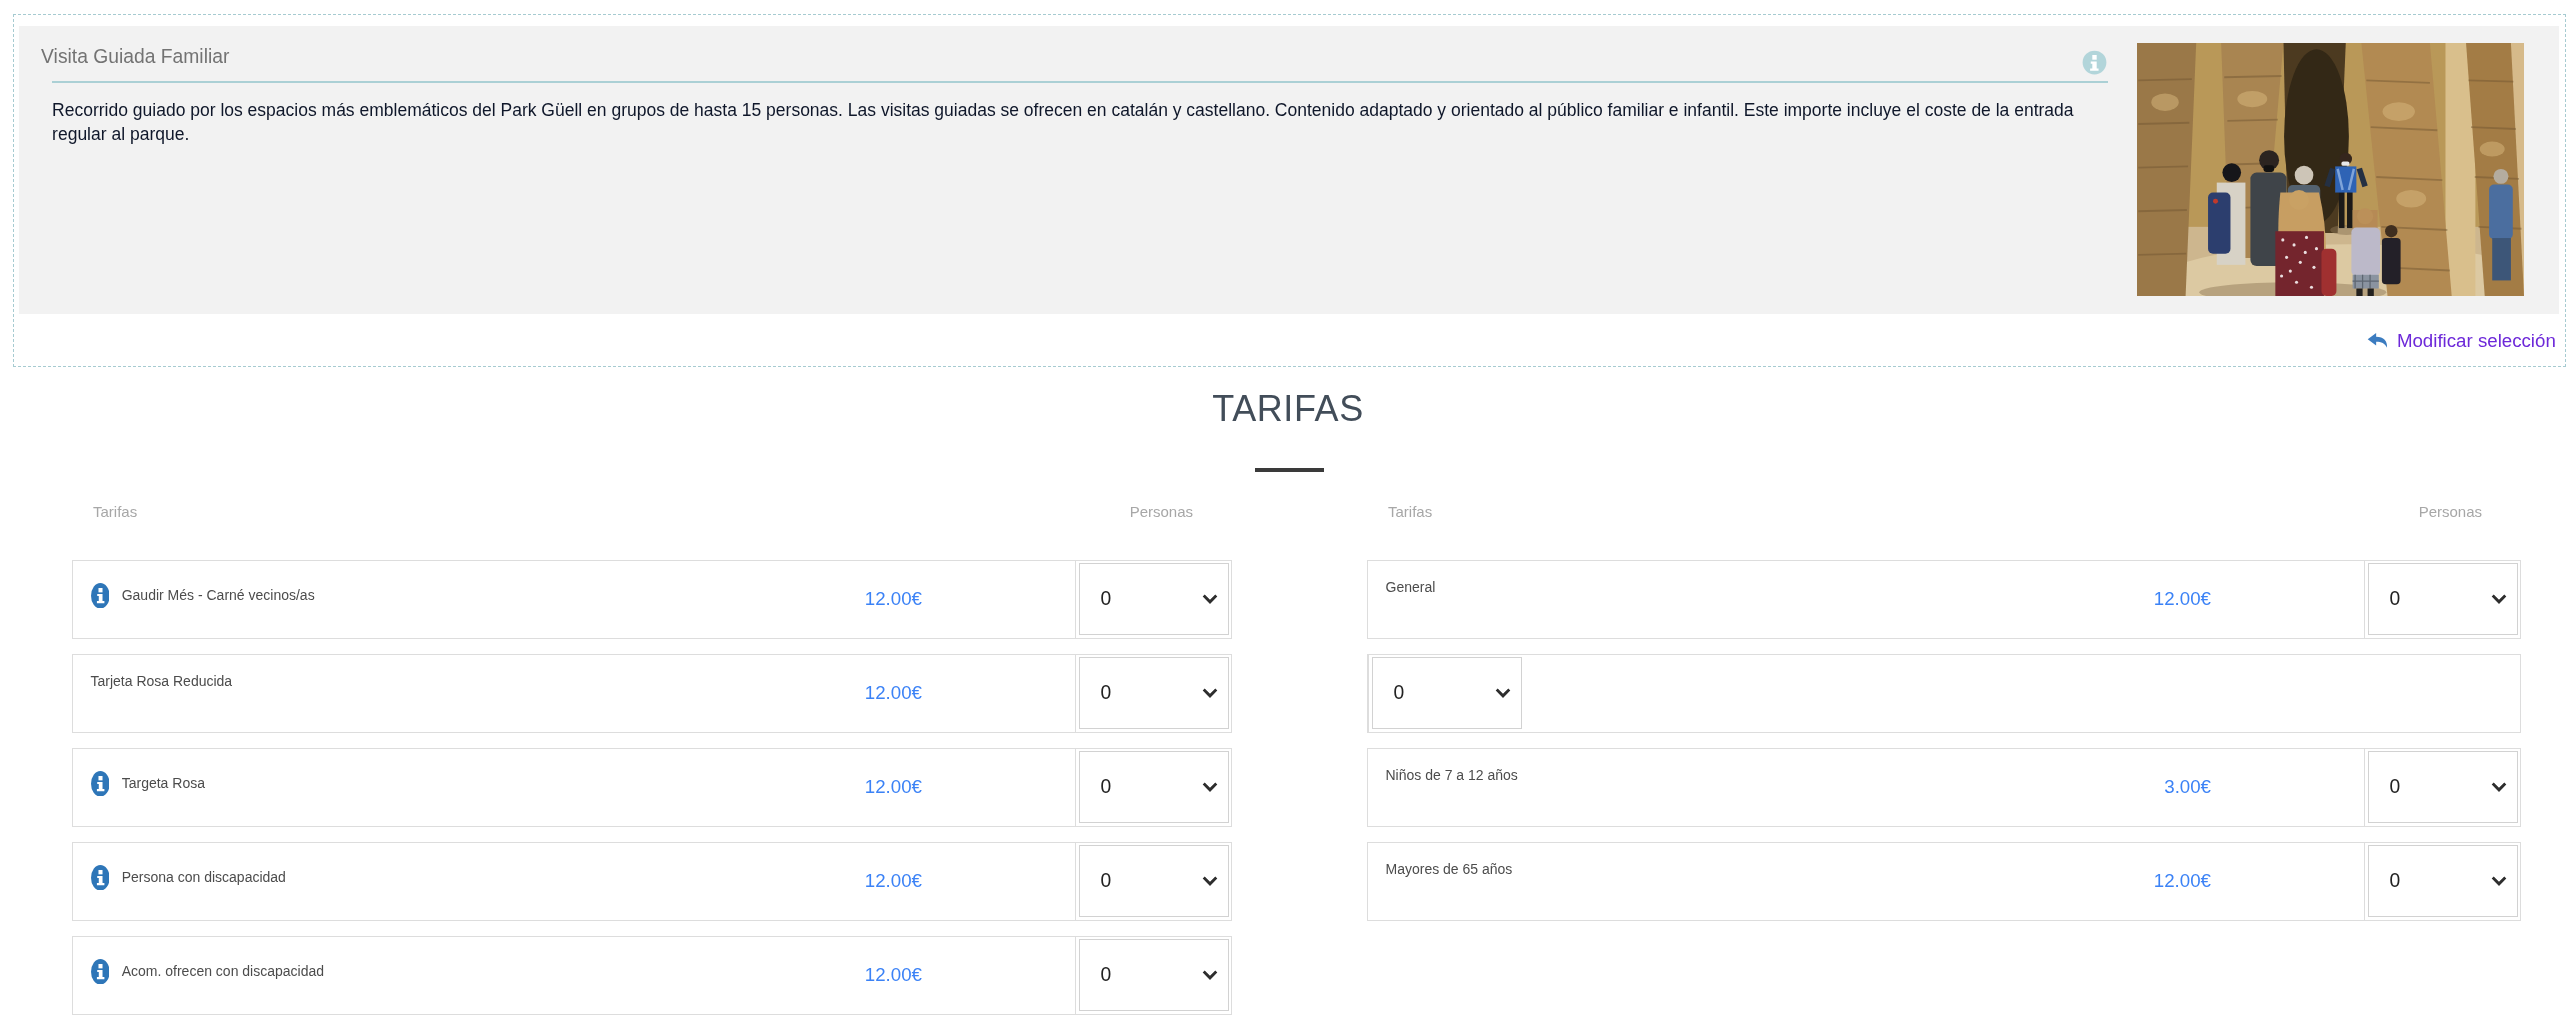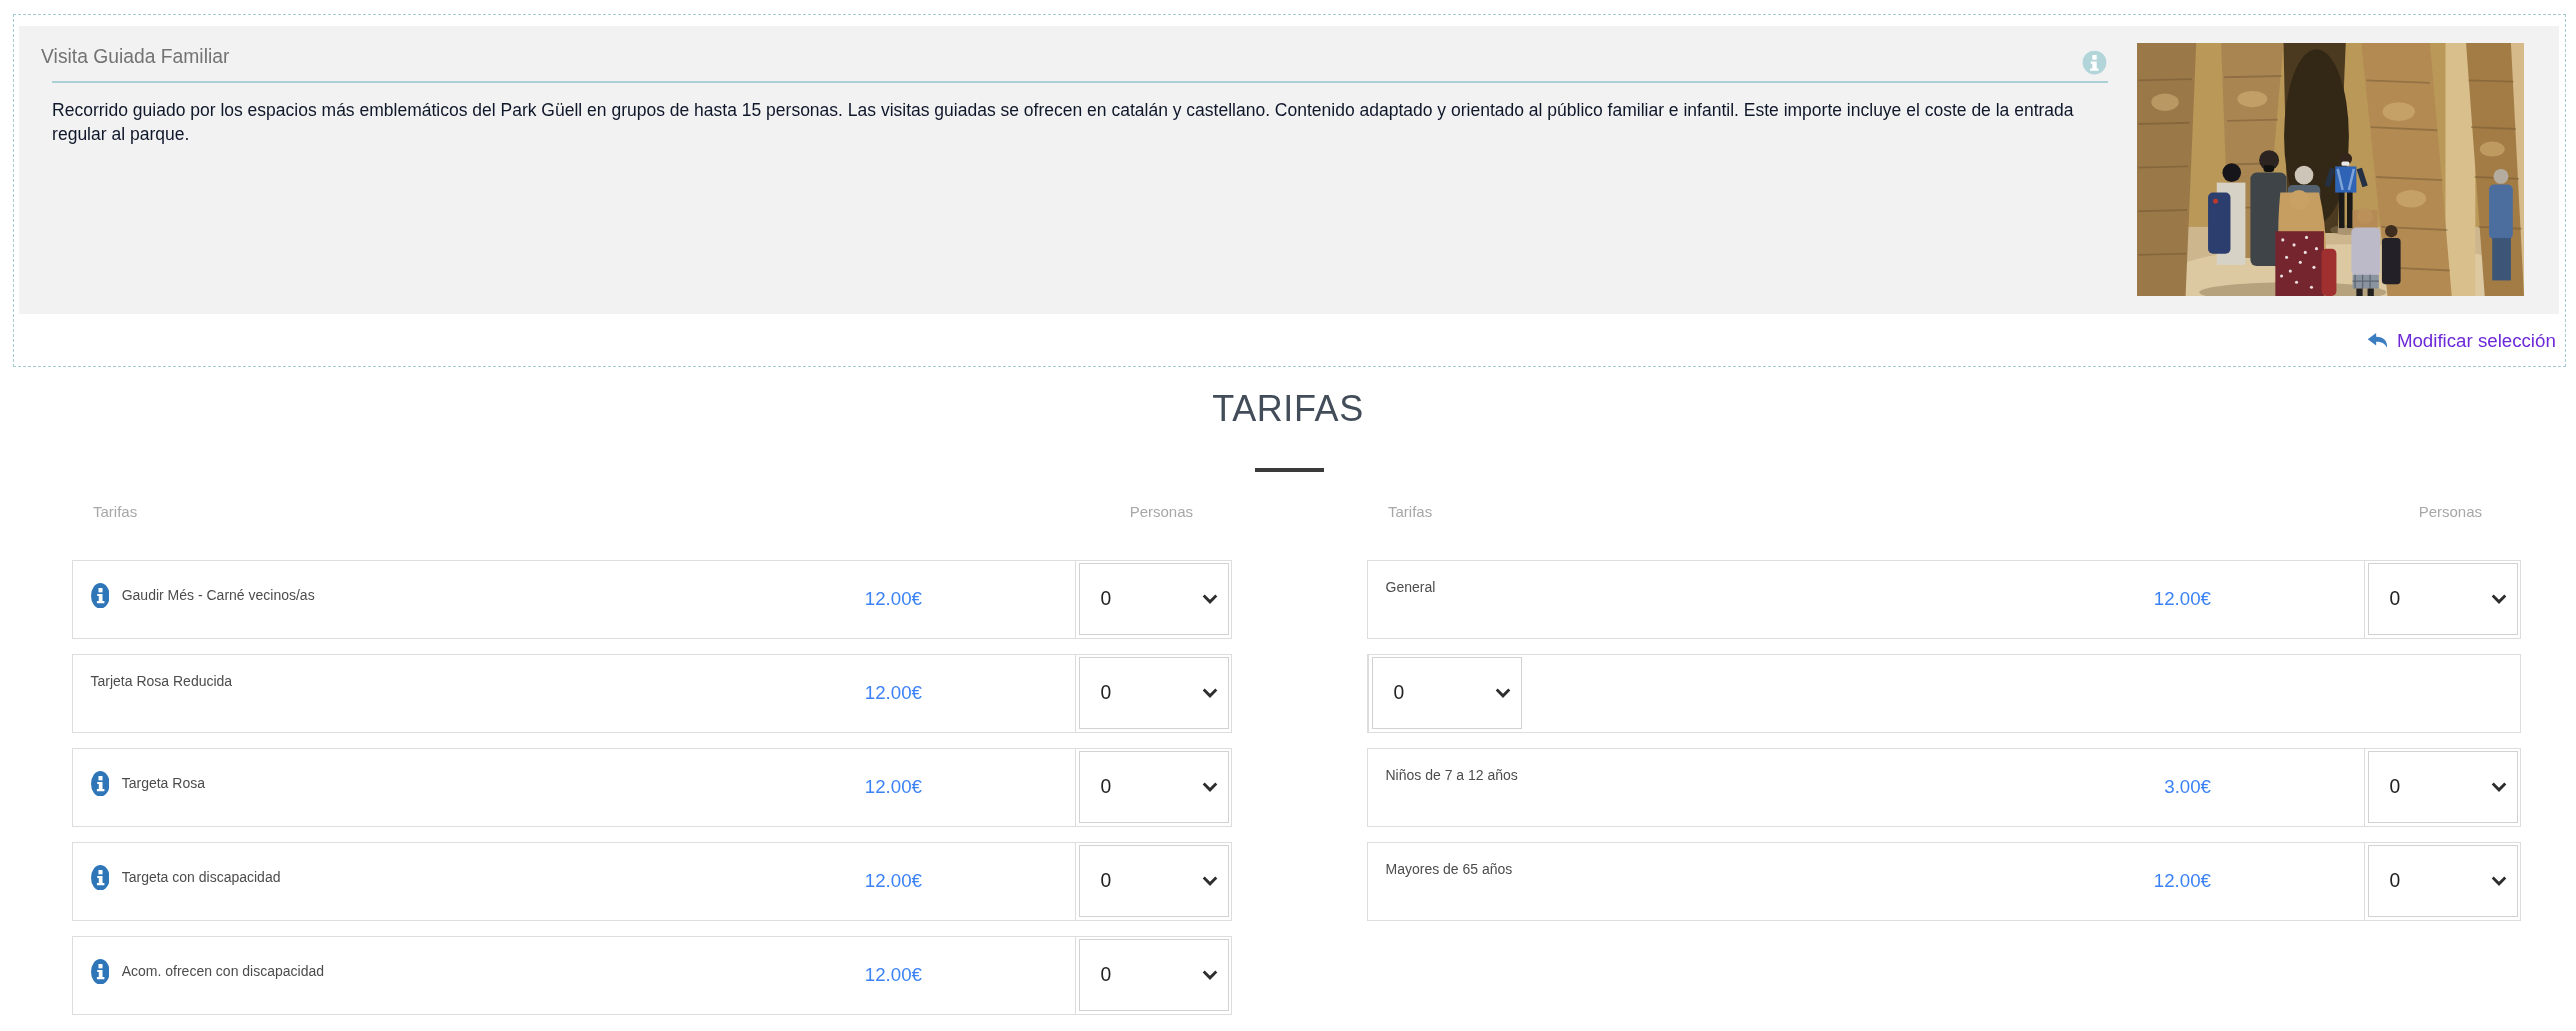--- a/index.html
+++ b/index.html
@@ -252,21 +252,21 @@
   <div class="tariff-row">
     <div class="cell-main">
       <span class="label-group">
         <span class="info-badge">
           <svg viewBox="0 0 30 41">
             <ellipse cx="15" cy="20.5" rx="15" ry="20.5" fill="#2e76b8"></ellipse>
             <rect x="12" y="8" width="6.5" height="7" fill="#fff"></rect>
             <path d="M10 17.5 h8.5 v11.5 h3 v3.5 H9.5 v-3.5 h3 v-8 H10 z" fill="#fff"></path>
           </svg>
         </span>
-        <span class="tariff-label">Targeta con discapacidad</span>
+        <span class="tariff-label">Persona con discapacidad</span>
       </span>
       <span class="tariff-price">12.00€</span>
     </div>
     <div class="cell-select">
       <div class="select-box">
         <span class="select-value">0</span>
         <svg class="chevron" viewBox="0 0 28 18">
           <polyline points="3,3 14,14 25,3"></polyline>
         </svg>
       </div>

